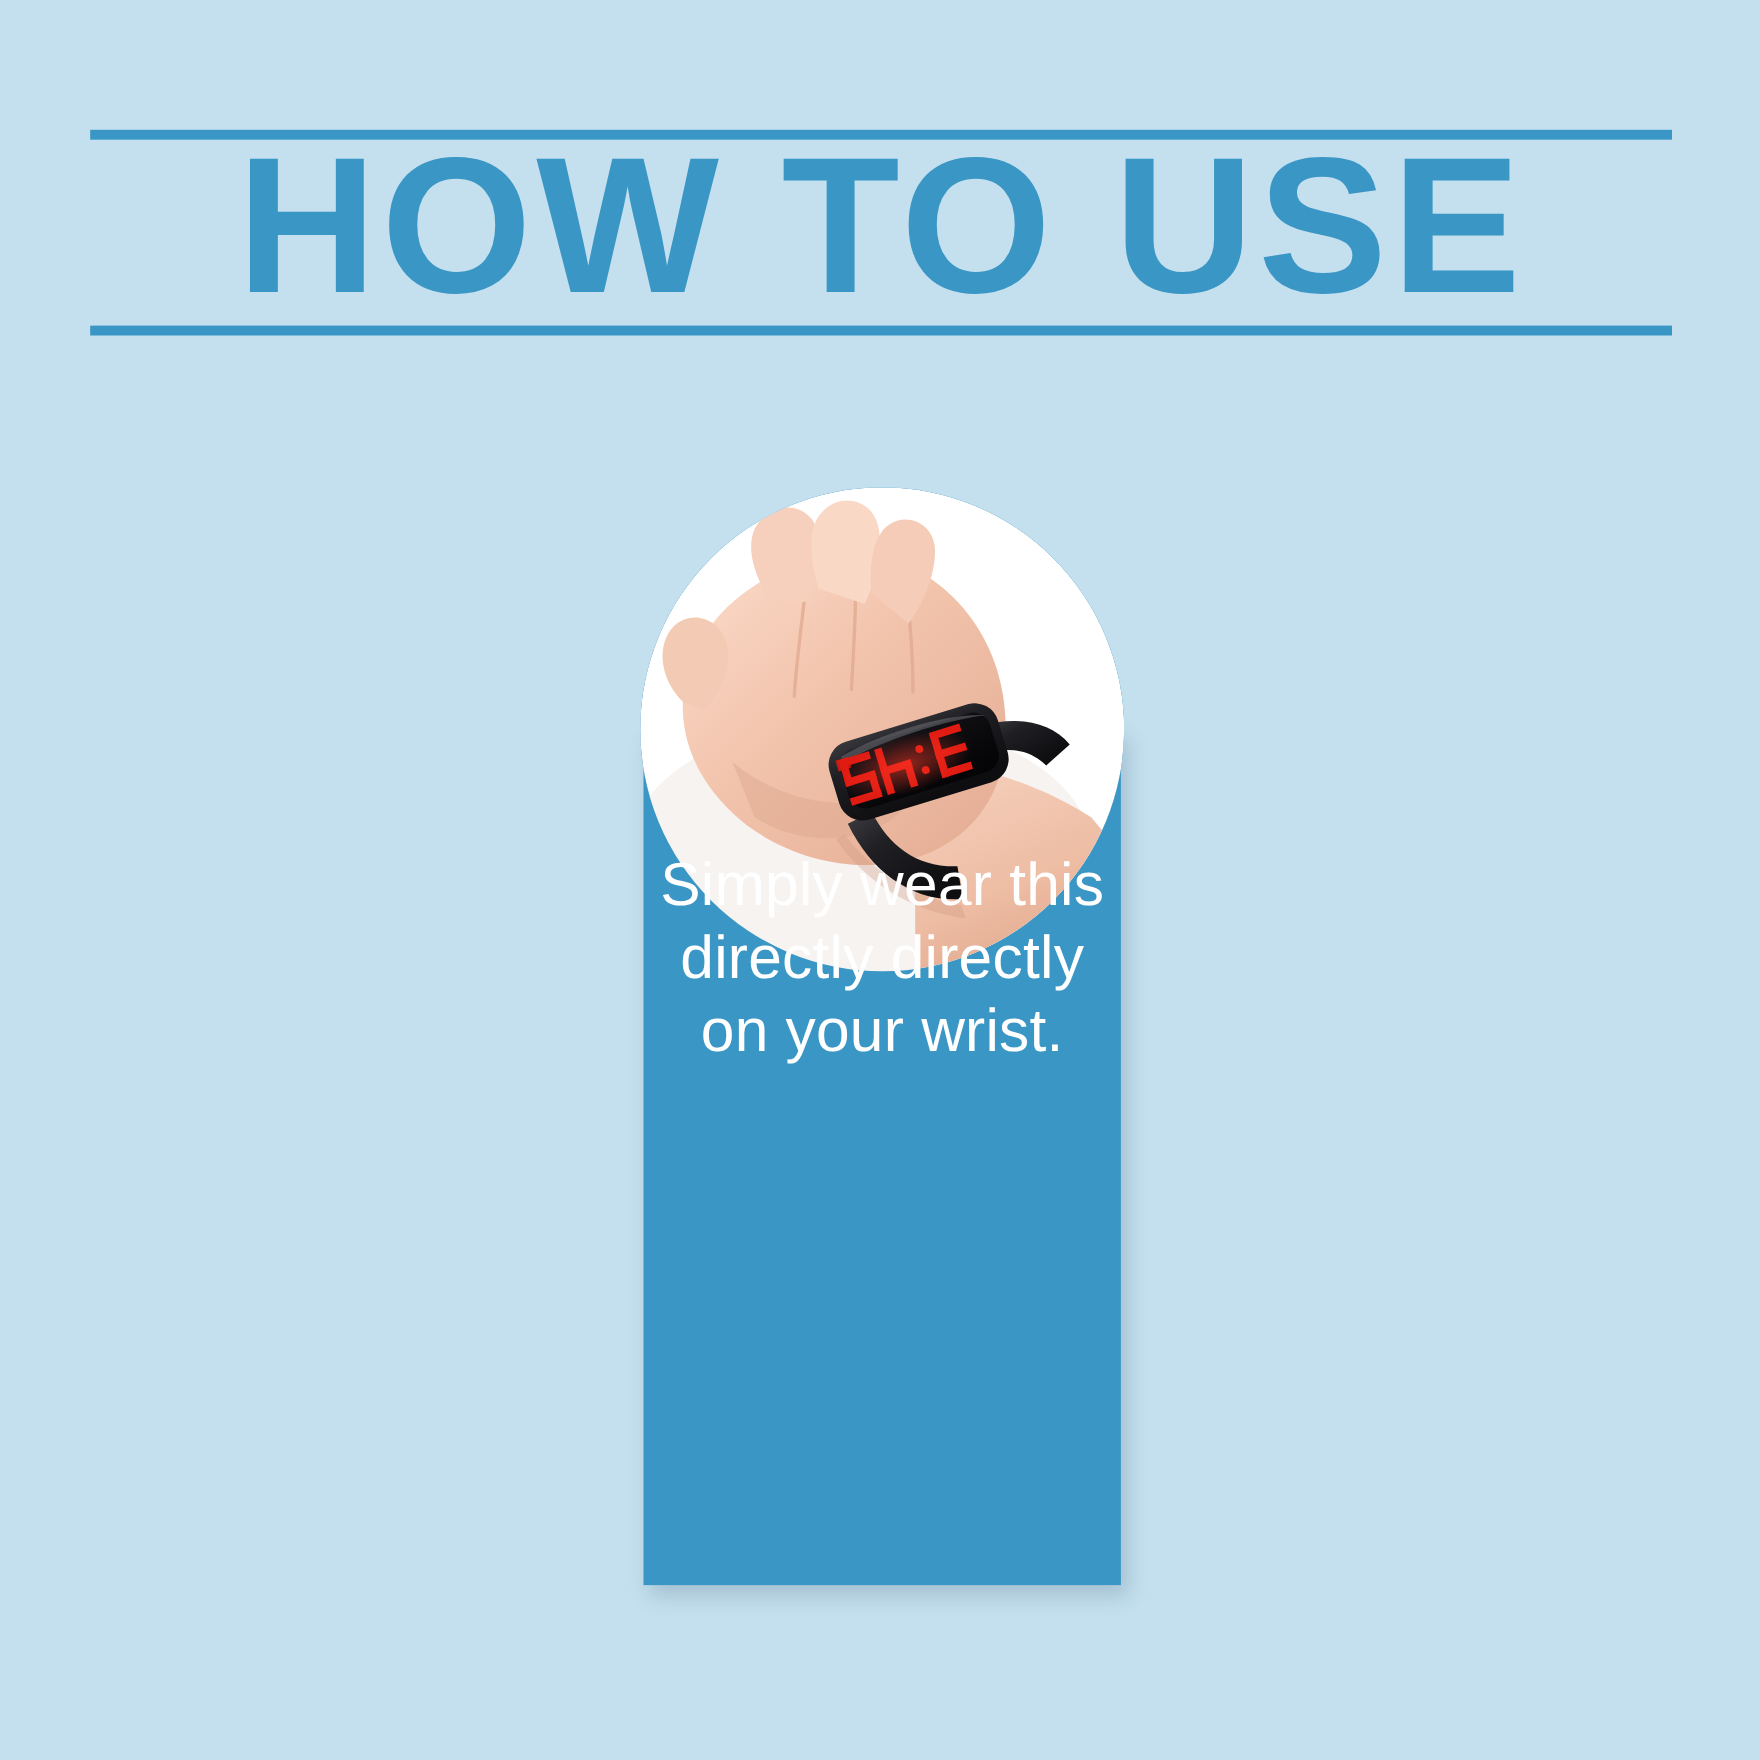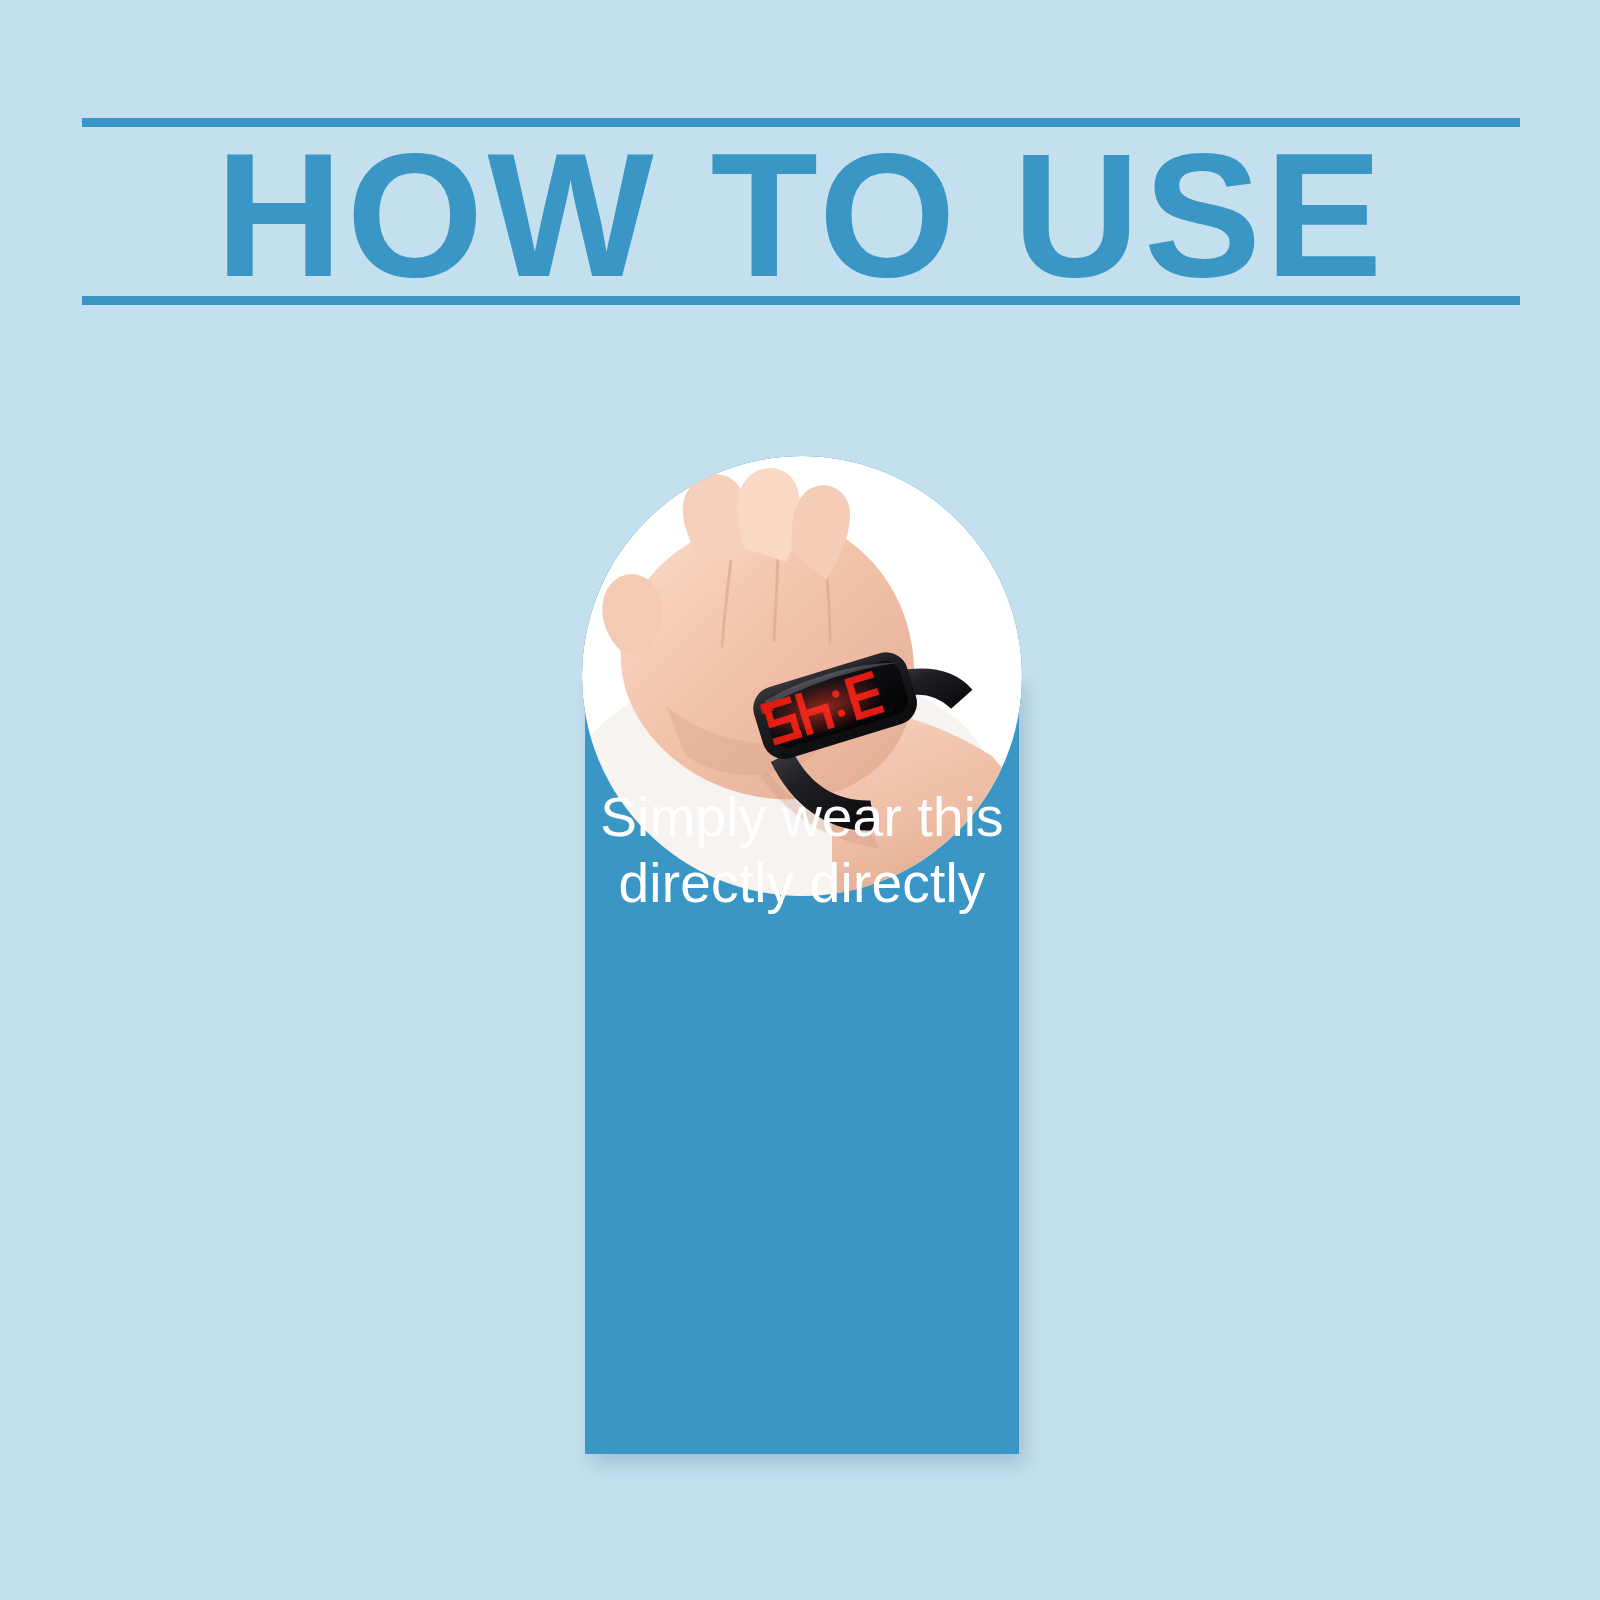--- a/index.html
+++ b/index.html
@@ -30,40 +30,40 @@
     width: 100%;
     height: 9px;
     background: #3a96c4;
   }
   #header-rule-top { top: 8px; }
   #header-rule-bottom { top: 186px; }
 
   #page-title {
     position: absolute;
     left: 0;
-    top: 16px;
+    top: 6px;
     width: 100%;
     height: 178px;
     line-height: 178px;
     text-align: center;
     color: #3a96c4;
     font-family: "Liberation Sans", sans-serif;
     font-weight: bold;
     font-size: 176px;
     letter-spacing: 4px;
     white-space: nowrap;
     transform: scaleX(1.0);
     transform-origin: center center;
   }
 
   
   #how-to-card {
     position: absolute;
     left: 585px;
-    top: 456px;
+    top: 443px;
     width: 434px;
     height: 998px;
   }
 
   #panel-body {
     position: absolute;
     left: 0;
     top: 218px;
     width: 434px;
     height: 780px;
@@ -221,14 +221,15 @@
 
         <path d="M186 316 C 214 352, 252 374, 292 380 L 296 392
                  C 246 386, 204 358, 178 320 Z" fill="#cf9a80" opacity="0.35"></path>
       </g>
     </svg>
   </div>
 
   <div id="panel-caption">
     <span class="cap-line">Simply wear this</span>
     <span class="cap-line">directly directly</span>
+    <span class="cap-line">on your wrist.</span>
   </div>
 </div>
 
 </body></html>

